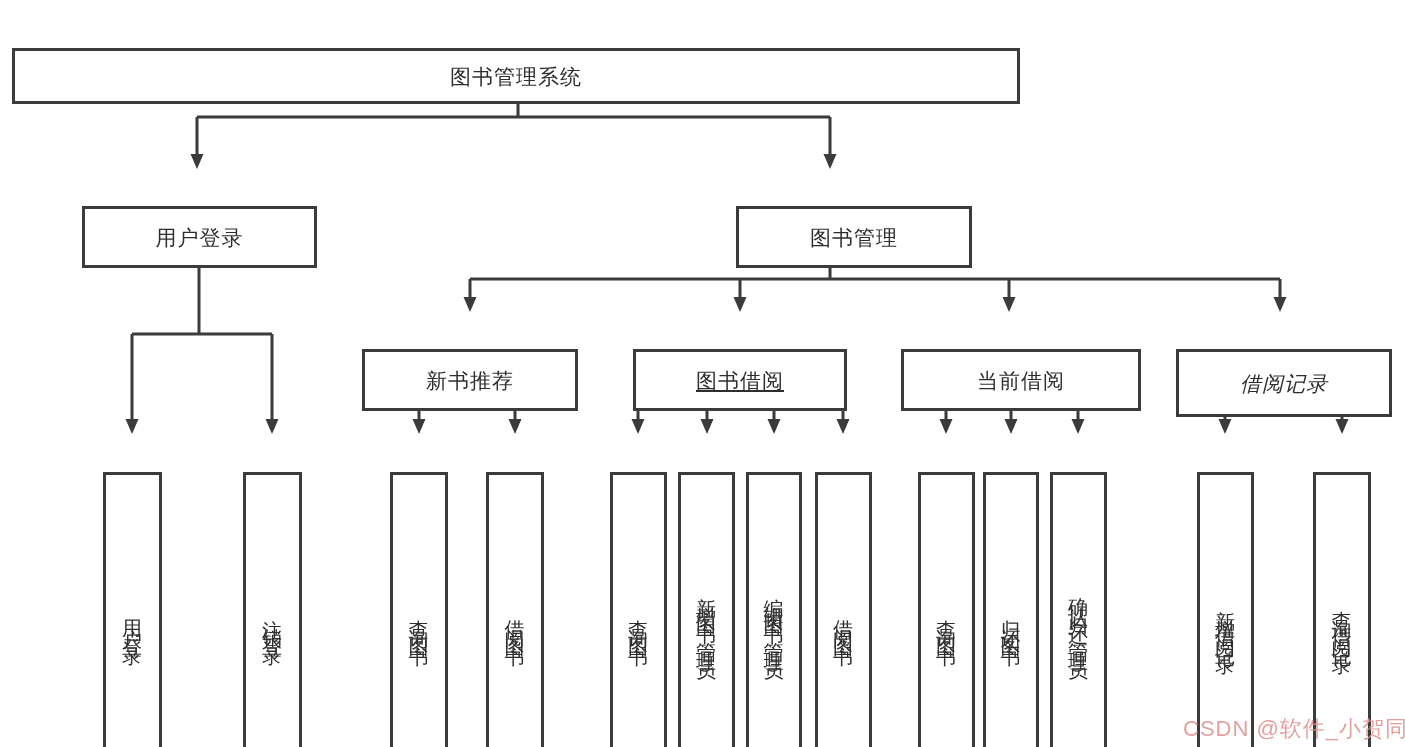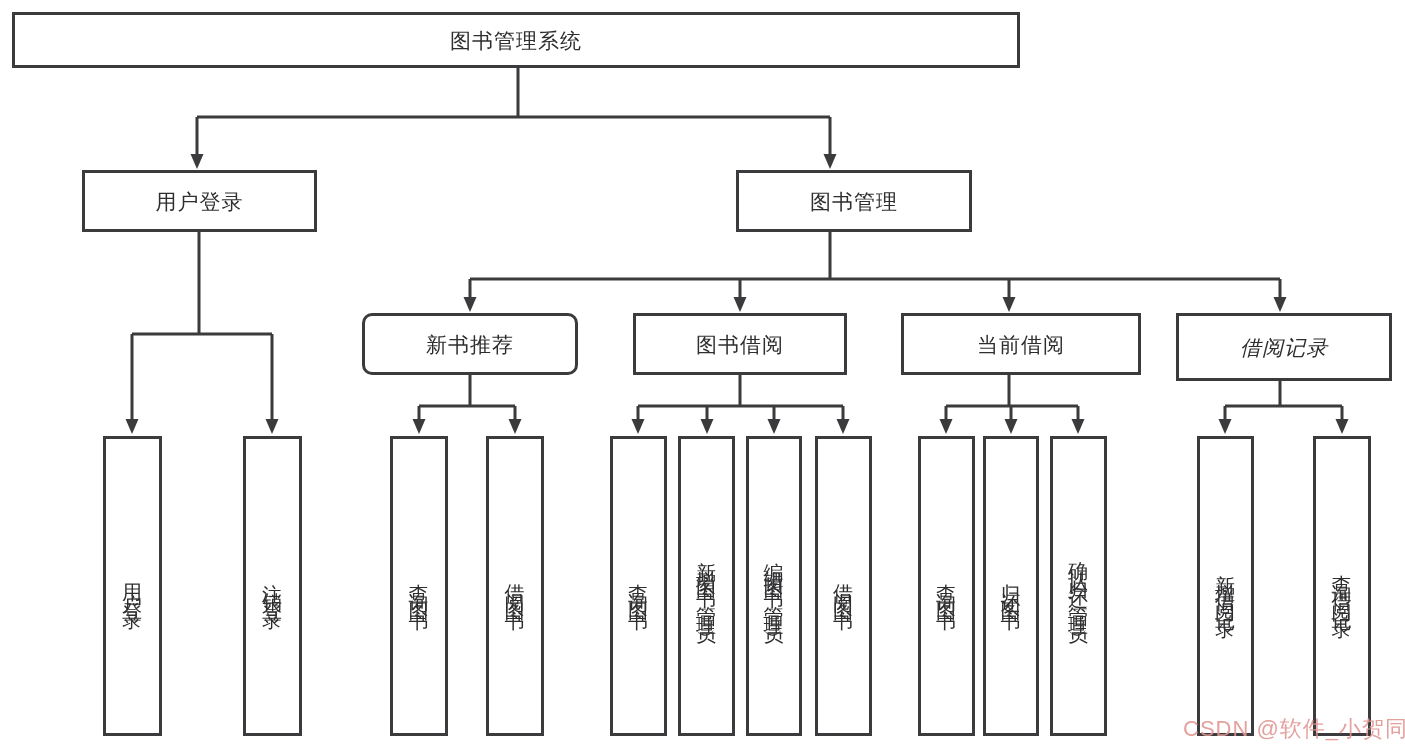--- a/index.html
+++ b/index.html
@@ -25,20 +25,21 @@
     border:3px solid var(--line);
     background:#fff;
     display:flex;
     align-items:center;
     justify-content:center;
     color:var(--text);
     font-size:21px;
     letter-spacing:1px;
     text-align:center;
     line-height:1;
+    margin-top:36px;
   }
   .vbox{
     writing-mode:vertical-rl;
     text-orientation:mixed;
     font-size:20px;
     letter-spacing:9px;
     padding:10px 0;
   }
   #watermark{
     position:absolute;
@@ -90,22 +91,22 @@
     <path d="M1280,375 V406 M1225,406 H1342 M1225,406 V419 M1342,406 V419"></path>
     <polygon points="1218.5,419 1231.5,419 1225,434"></polygon>
     <polygon points="1335.5,419 1348.5,419 1342,434"></polygon>
   </svg>
 
   <div class="box" style="left:12px;top:12px;width:1008px;height:56px;">图书管理系统</div>
 
   <div class="box" style="left:82px;top:170px;width:235px;height:62px;">用户登录</div>
   <div class="box" style="left:736px;top:170px;width:236px;height:62px;">图书管理</div>
 
-  <div class="box" style="left:362px;top:313px;width:216px;height:62px;border-radius:10px;">新书推荐</div>
-  <div class="box" style="left:633px;top:313px;width:214px;height:62px;">图书借阅</div>
+  <div class="box" style="left:362px;top:313px;width:216px;height:62px;">新书推荐</div>
+  <div class="box" style="left:633px;top:313px;width:214px;height:62px;text-decoration:underline;">图书借阅</div>
   <div class="box" style="left:901px;top:313px;width:240px;height:62px;">当前借阅</div>
   <div class="box" style="left:1176px;top:313px;width:216px;height:68px;font-style:italic;">借阅记录</div>
 
   <div class="box vbox" style="left:103px;top:436px;width:59px;height:300px;">用户登录</div>
   <div class="box vbox" style="left:243px;top:436px;width:59px;height:300px;">注销登录</div>
 
   <div class="box vbox" style="left:390px;top:436px;width:58px;height:300px;">查询图书</div>
   <div class="box vbox" style="left:486px;top:436px;width:58px;height:300px;">借阅图书</div>
 
   <div class="box vbox" style="left:610px;top:436px;width:57px;height:300px;">查询图书</div>

